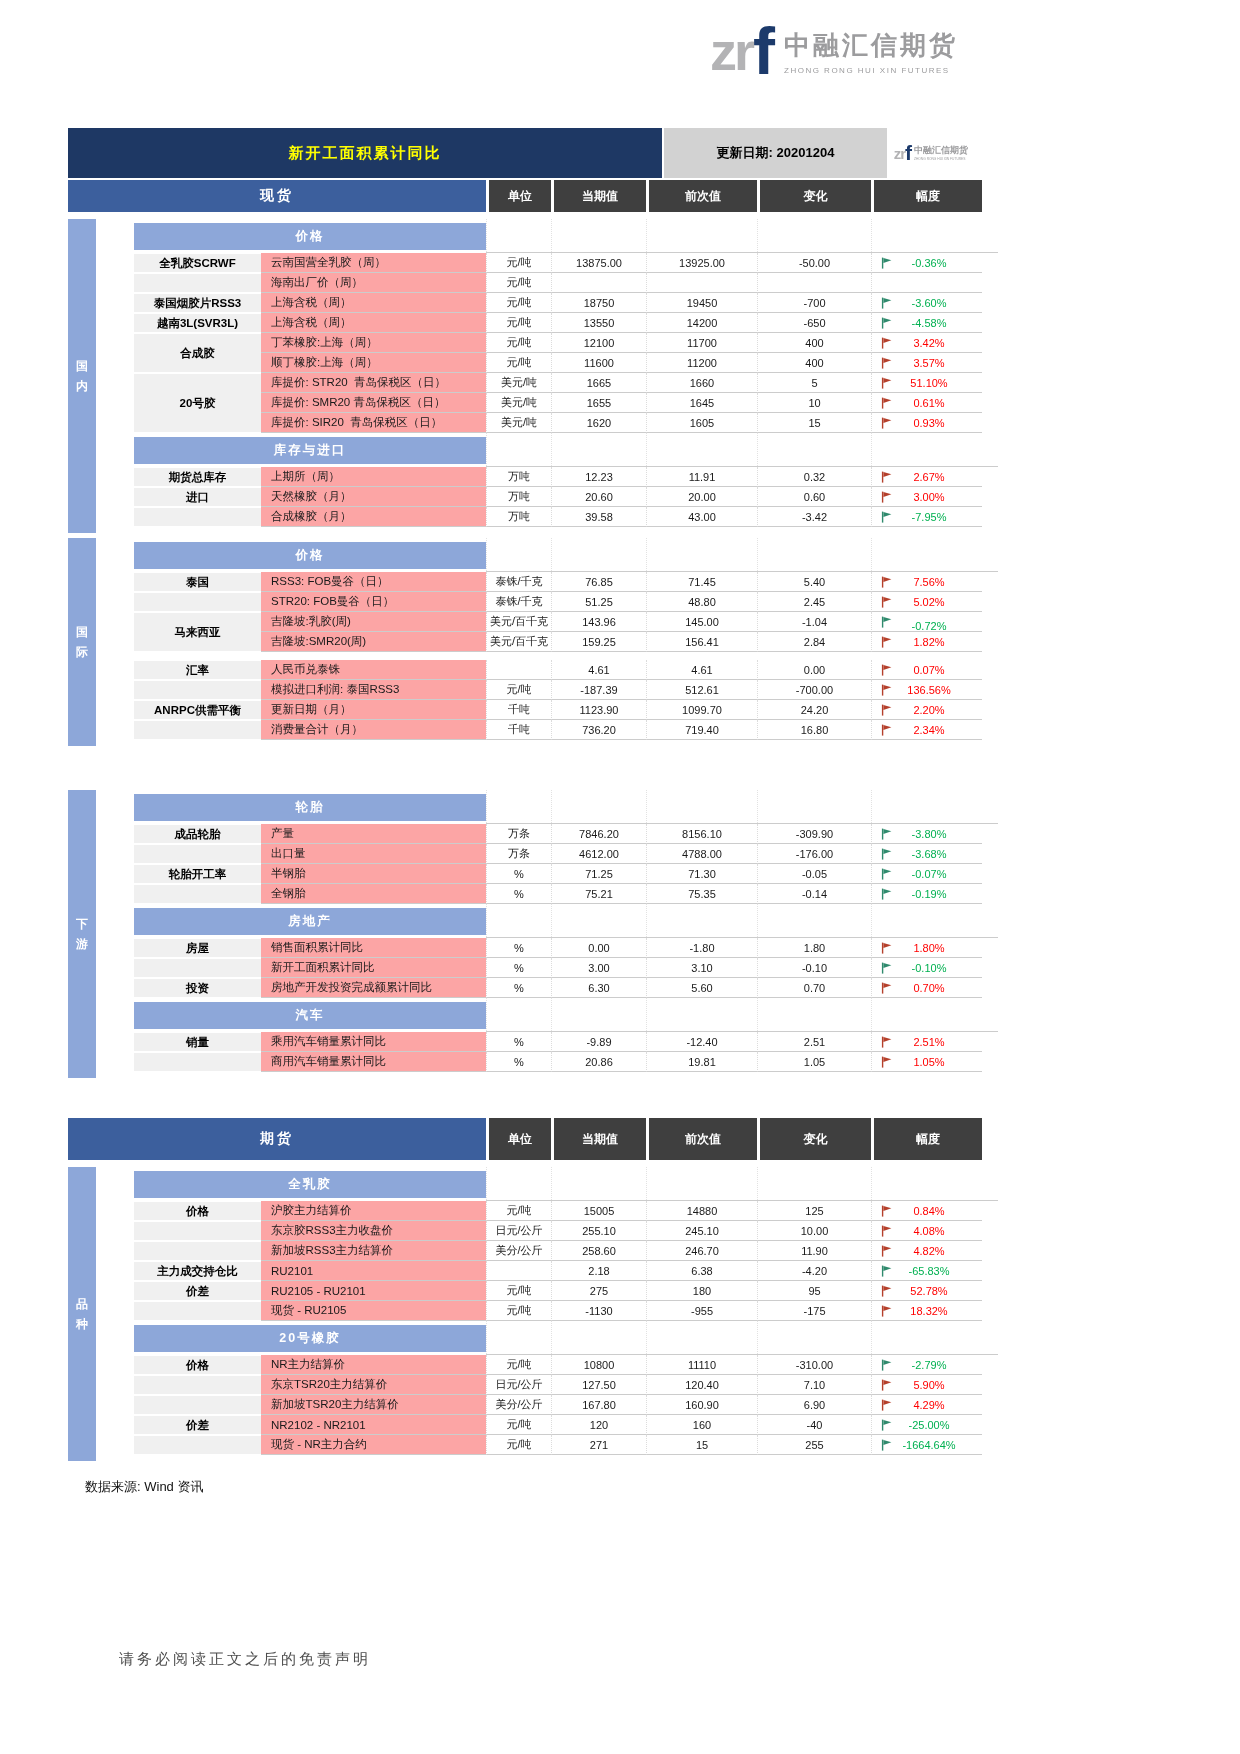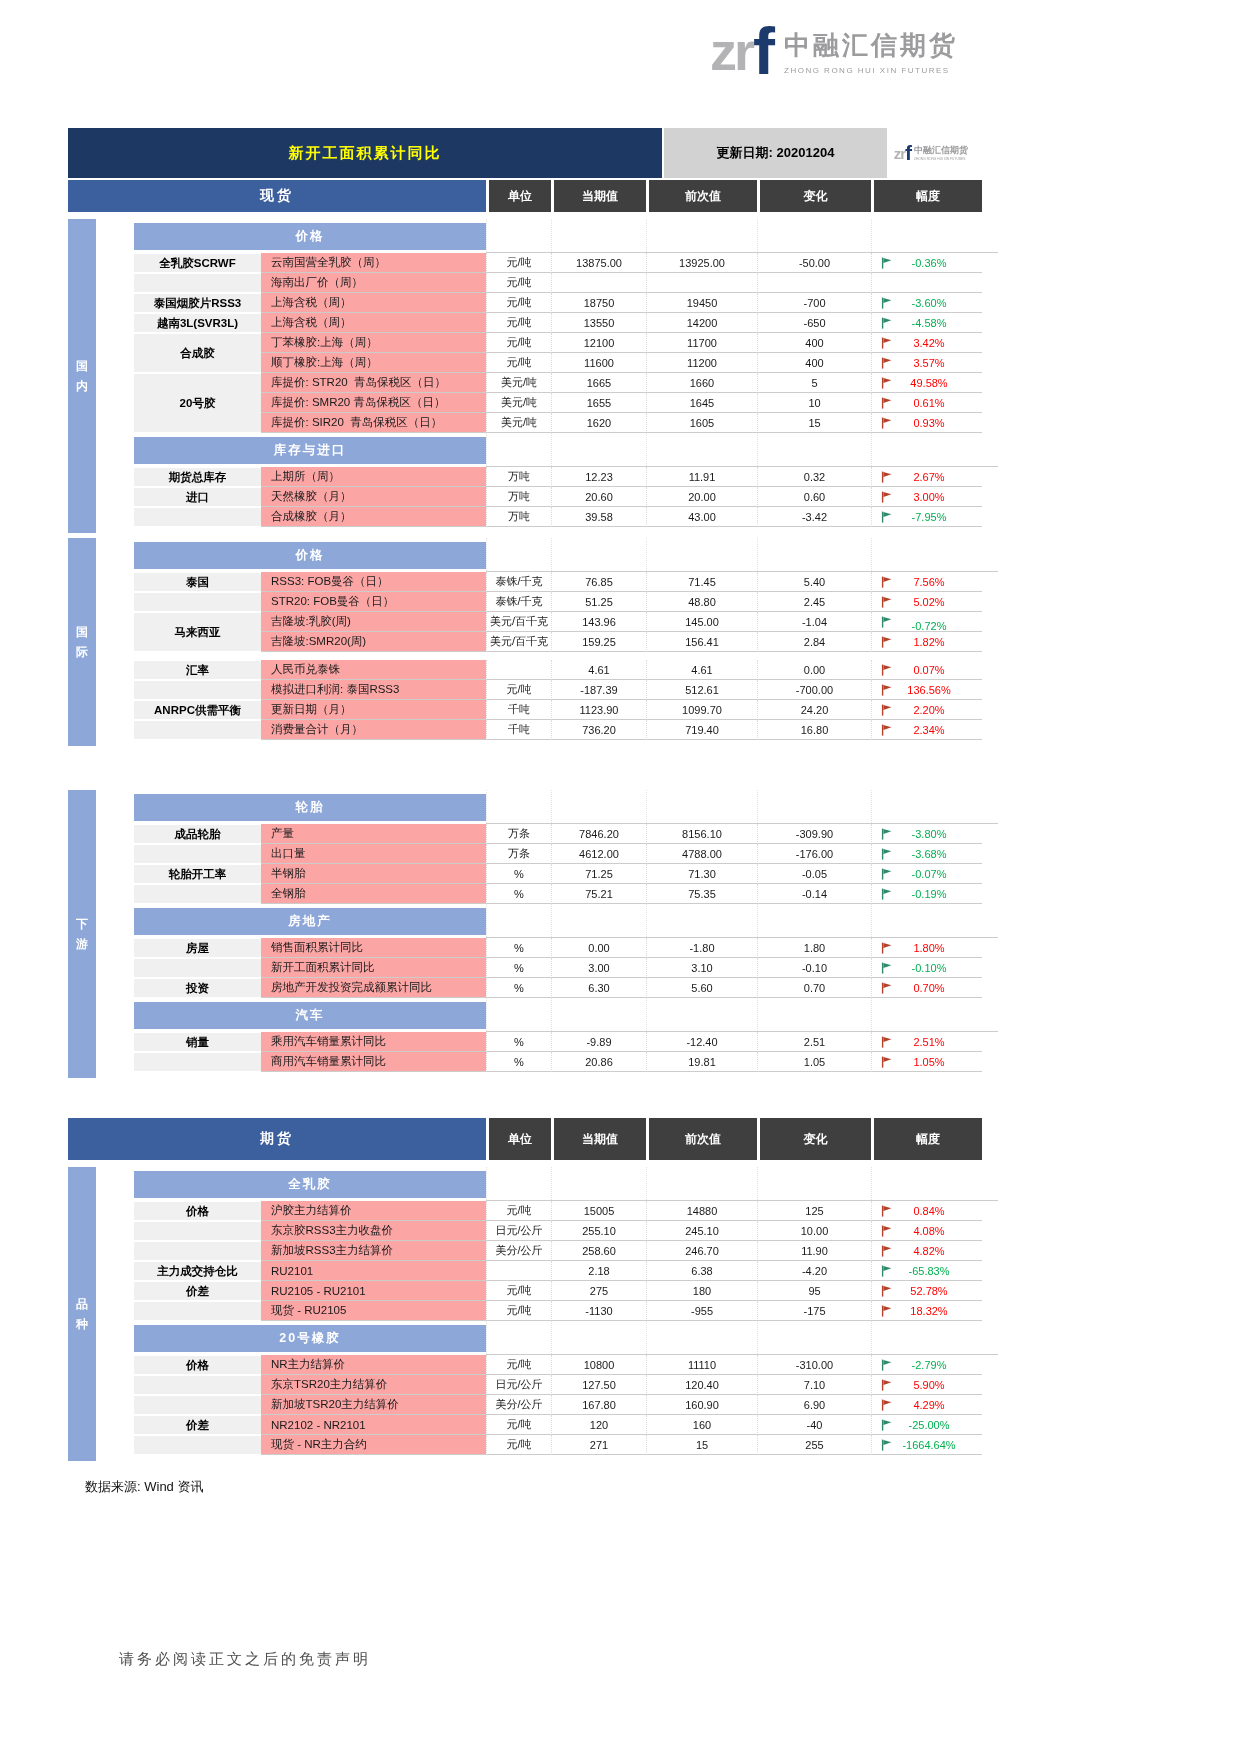--- a/index.html
+++ b/index.html
@@ -238,21 +238,21 @@
                   <div class="c c-desc">库提价: STR20  青岛保税区（日）</div>
                   <div class="c cb w-unit">美元/吨</div>
                   <div class="c cb w-cur">1665</div>
                   <div class="c cb w-prev">1660</div>
                   <div class="c cb w-chg">5</div>
                   <div class="c cb w-pct c-pct">
                     <svg width="11" height="12" viewBox="0 0 11 12" class="flag">
                       <path d="M1.6 0.6 L1.6 11.6" stroke="#b5402c" stroke-width="1.4"></path>
                       <path d="M2.4 0.9 L10.4 3.2 L2.4 5.9 Z" fill="#b5402c"></path>
                     </svg>
-                    <span class="pct-txt" style="color: rgb(255, 0, 0);">49.58%</span>
+                    <span class="pct-txt" style="color: rgb(255, 0, 0);">51.10%</span>
                   </div>
                 </div>
                 <div class="row">
                   <div class="c c-desc">库提价: SMR20 青岛保税区（日）</div>
                   <div class="c cb w-unit">美元/吨</div>
                   <div class="c cb w-cur">1655</div>
                   <div class="c cb w-prev">1645</div>
                   <div class="c cb w-chg">10</div>
                   <div class="c cb w-pct c-pct">
                     <svg width="11" height="12" viewBox="0 0 11 12" class="flag">

